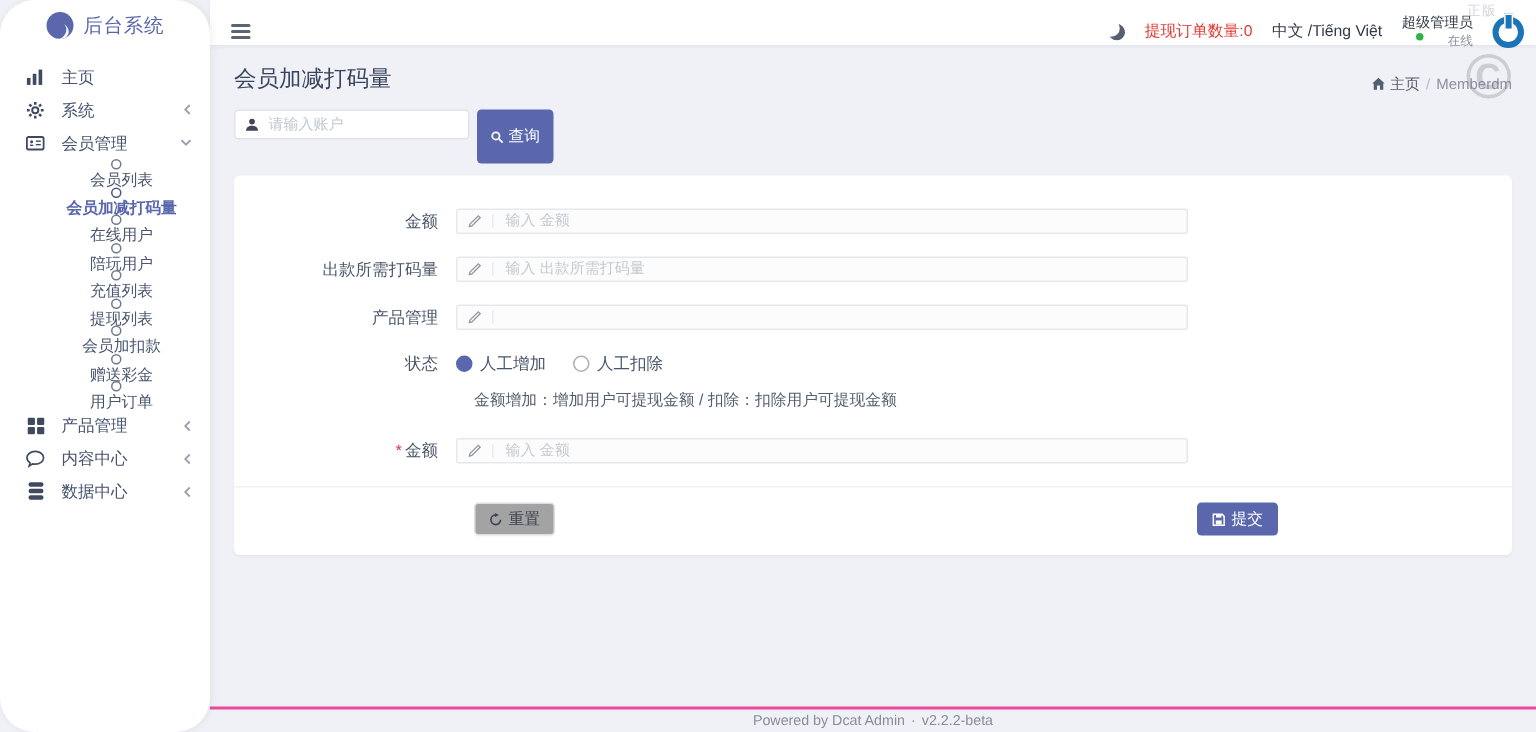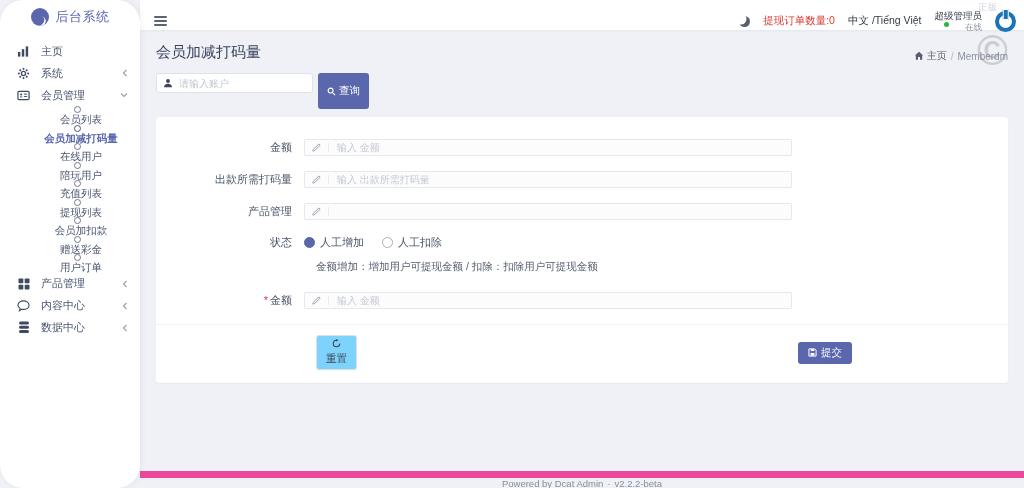--- a/index.html
+++ b/index.html
@@ -75,26 +75,26 @@
 
   .radio-row { margin-bottom:10px; }
   .radios { display:flex; align-items:center; }
   .radio { display:flex; align-items:center; gap:5px; font-size:11px; color:#4a5568; margin-right:18px; cursor:pointer; }
   .radio-circle { width:11px; height:11px; border-radius:50%; border:1px solid #a9b0bc; background:#fff; }
   .radio.checked .radio-circle { background:#5a67ad; border-color:#5a67ad; }
   .help-row { margin:0 0 18px 160px; font-size:10.5px; color:#555e6e; }
 
   .card-divider { border-top:1px solid #f1f2f4; }
   .card-footer { display:flex; align-items:center; justify-content:space-between; padding:10px 156px 13px 160px; }
-  .reset-btn { background:#7dd3fc; border:1px solid #dcdfe4; border-radius:3px; font-size:10.5px; color:#3c4250;
-               padding:3px 9px; display:flex; align-items:center; gap:4px; cursor:pointer; box-shadow:0 1px 1px rgba(0,0,0,.03);flex-direction:column; }
+  .reset-btn { background:#a3a3a3; border:1px solid #dcdfe4; border-radius:3px; font-size:10.5px; color:#3c4250;
+               padding:3px 9px; display:flex; align-items:center; gap:4px; cursor:pointer; box-shadow:0 1px 1px rgba(0,0,0,.03); }
   .submit-btn { background:#5a67ad; border:none; border-radius:3px; font-size:10.5px; color:#fff;
                 padding:4px 10px; display:flex; align-items:center; gap:4px; cursor:pointer; }
 
-  .page-footer { position:absolute; bottom:0; left:0; right:0; height:17px; border-top:7px solid #ec4899;
+  .page-footer { position:absolute; bottom:0; left:0; right:0; height:17px; border-top:2px solid #ec4899;
                  display:flex; align-items:center; justify-content:center; gap:4px; font-size:9.5px; color:#868e99; }
 </style>
 </head>
 <body>
 
 <aside class="sidebar">
   <div class="logo-row">
     <span class="logo-mark"></span>
     <span class="logo-text">后台系统</span>
   </div>

